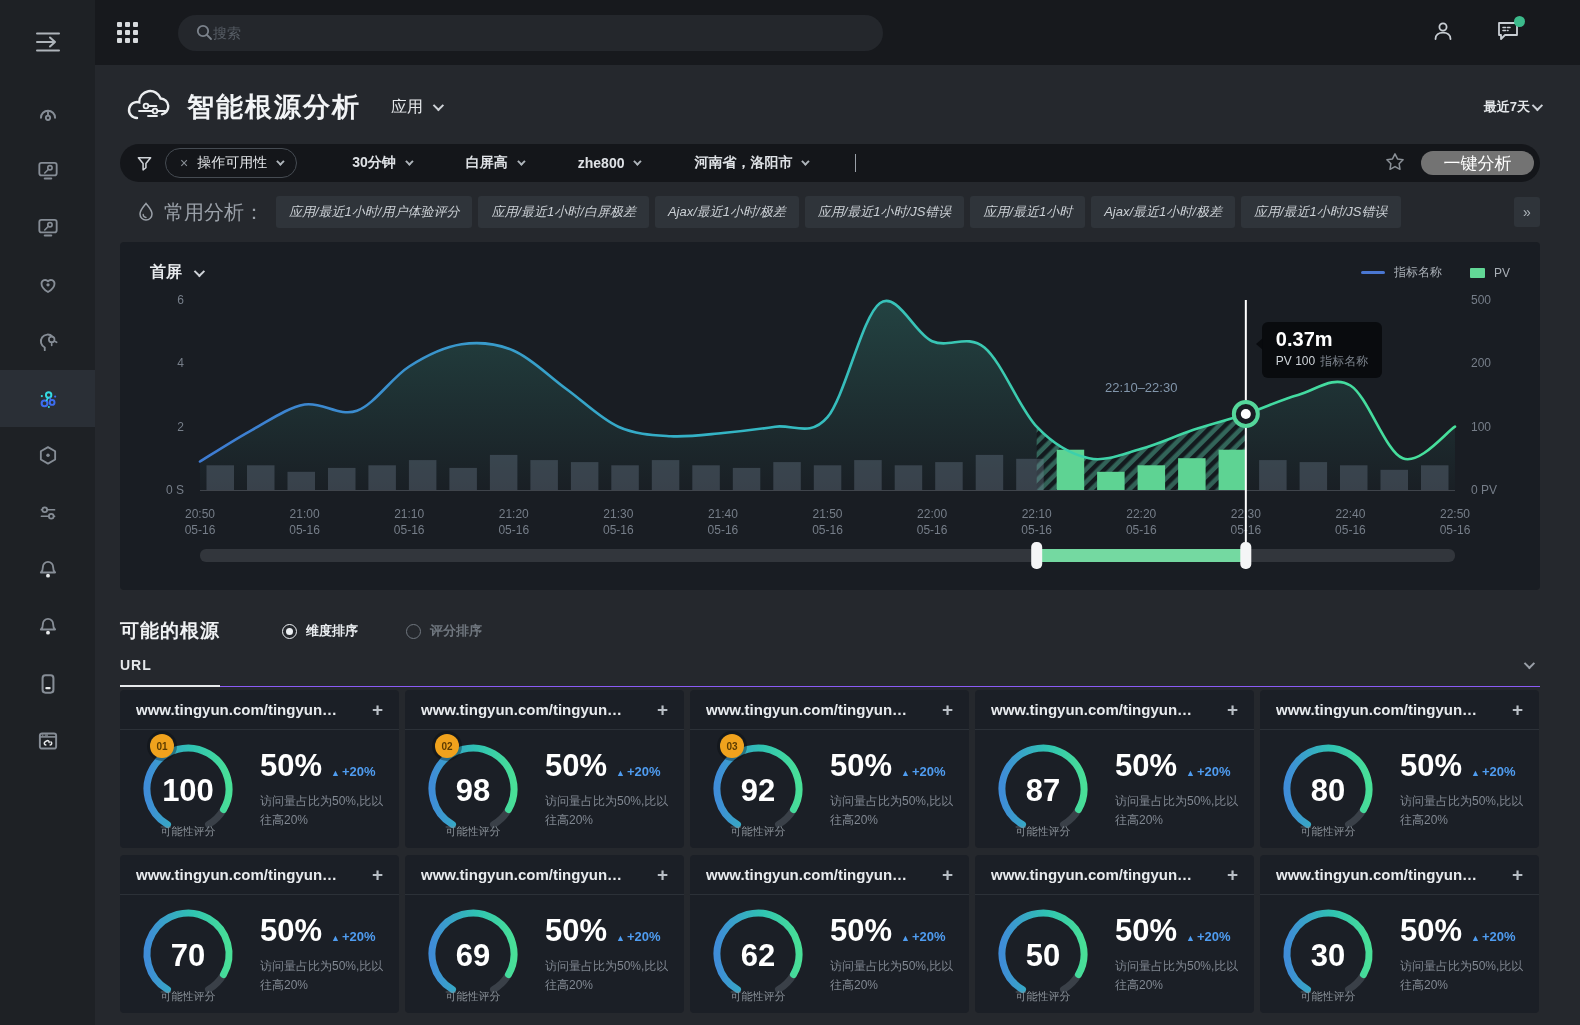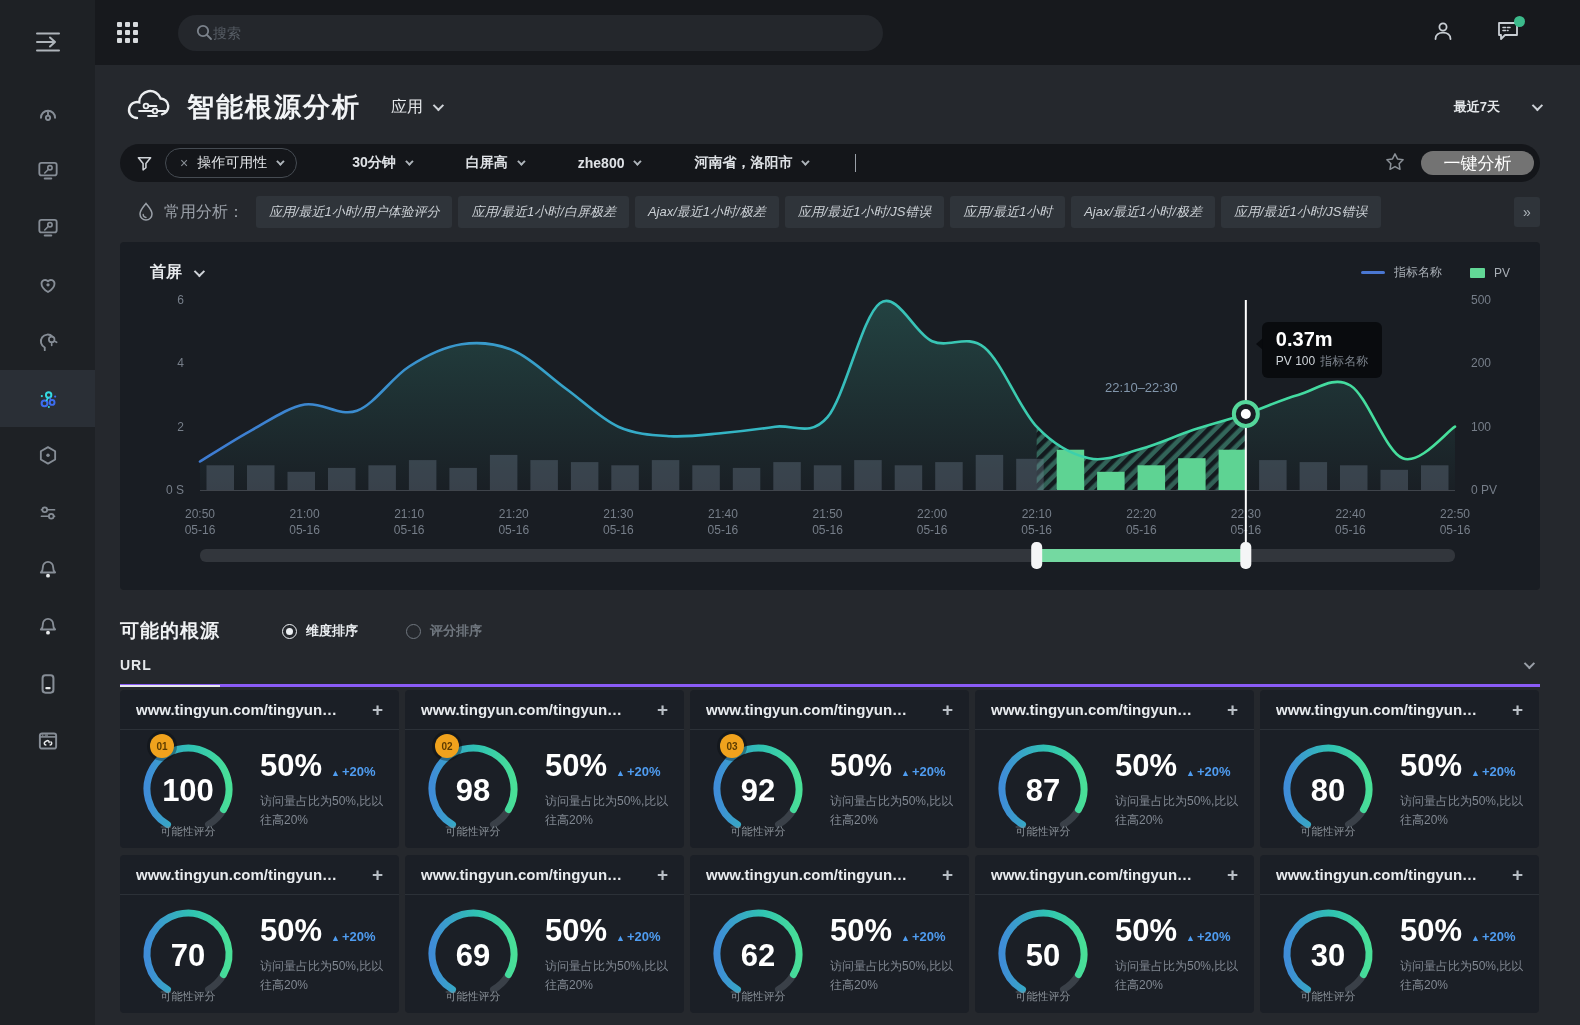--- a/index.html
+++ b/index.html
@@ -28,34 +28,34 @@
 
   
   .content { position:absolute; left:95px; top:65px; width:1485px; height:960px; background:#25282d; }
   .spacer { flex:1; }
   .chev { display:inline-block; width:8px; height:8px; border-right:2px solid currentColor; border-bottom:2px solid currentColor; transform:rotate(45deg) translateY(-2px); }
 
   .page-header { position:absolute; top:14px; left:30px; right:40px; height:56px; display:flex; align-items:center; }
   .page-header h1 { color:#f2f4f6; font-size:27px; font-weight:bold; letter-spacing:2px; margin-left:14px; }
   .scope { display:flex; align-items:center; gap:10px; margin-left:30px; color:#e4e7ea; font-size:16px; cursor:pointer; }
   .scope .chev, .range .chev { color:#cfd3d8; }
-  .range { margin-left:auto; display:flex; align-items:center; gap:32px; color:#e4e7ea; font-size:13px; font-weight:bold; cursor:pointer; }
+  .range { margin-left:auto; display:flex; align-items:center; gap:2px; color:#e4e7ea; font-size:13px; font-weight:bold; cursor:pointer; }
 
   .filter-bar { position:absolute; top:79px; left:25px; width:1420px; height:38px; background:#14161a; border-radius:19px; display:flex; align-items:center; padding:0 6px 0 16px; }
   .filter-chip { margin-left:12px; display:flex; align-items:center; gap:9px; border:1px solid #454b52; border-radius:16px; padding:5px 14px; color:#e4e7ea; font-size:14px; cursor:pointer; }
   .filter-chip .x { color:#8a9097; font-size:14px; }
   .filter-chip .chev, .dd .chev { width:6px; height:6px; color:#aeb4ba; }
   .dropdowns { display:flex; align-items:center; }
   .dd { margin-left:55px; display:flex; align-items:center; gap:9px; color:#dfe2e6; font-size:14px; font-weight:bold; cursor:pointer; }
   .text-cursor { width:1px; height:18px; background:#9aa0a8; margin-left:48px; }
   .star-btn { background:none; border:none; cursor:pointer; margin-left:auto; }
   .analyze-btn { margin-left:16px; width:113px; height:24px; border:none; border-radius:15px; background:#737373; color:#fff; font-size:17px; cursor:pointer; }
 
   .quick-row { position:absolute; top:131px; left:25px; width:1420px; height:32px; display:flex; align-items:center; padding-left:18px; }
-  .q-label { color:#9aa0a8; font-size:16px; margin:0 12px 0 10px; }
+  .q-label { color:#9aa0a8; font-size:20px; margin:0 12px 0 10px; }
   .chips { display:flex; gap:6px;font-style:italic; }
   .chip { background:#2f343a; border-radius:3px; padding:7px 13px; color:#cbd0d5; font-size:13px; cursor:pointer; white-space:nowrap; }
   .more-chips { width:26px; height:30px; background:#2f343a; border:none; border-radius:3px; color:#aeb4ba; font-size:14px; cursor:pointer; }
 
   
   .chart-panel { position:absolute; top:177px; left:25px; width:1420px; height:348px; background:#191d23; border-radius:4px; }
   .panel-head { position:absolute; top:20px; left:30px; right:30px; display:flex; align-items:center; z-index:3; }
   .metric-sel { display:flex; align-items:center; gap:12px; color:#e8ebee; font-size:16px; font-weight:bold; cursor:pointer; }
   .metric-sel .chev { color:#cfd3d8; }
   .legend { margin-left:auto; display:flex; align-items:center; gap:28px; }
@@ -73,21 +73,21 @@
   
   .root-head { position:absolute; top:551px; left:25px; height:30px; display:flex; align-items:center; }
   .root-head h2 { color:#f0f2f4; font-size:19px; font-weight:bold; letter-spacing:1px; }
   .sorts { display:flex; align-items:center; gap:48px; margin-left:62px; }
   .sort-opt { display:flex; align-items:center; gap:9px; cursor:pointer; font-size:13px; font-weight:bold; }
   .radio { width:15px; height:15px; border-radius:50%; border:1.5px solid #70777f; display:flex; align-items:center; justify-content:center; }
   .sort-opt.on { color:#e9ecef; } .sort-opt.off { color:#70777f; }
   .sort-opt.on .radio { border-color:#eceff2; }
   .sort-opt.on .radio i { width:7px; height:7px; border-radius:50%; background:#eceff2; }
 
-  .url-row { position:absolute; top:586px; left:25px; width:1420px; height:36px; border-bottom:3px solid #8b5cf6; }
+  .url-row { position:absolute; top:586px; left:25px; width:1420px; height:36px; border-bottom:1px solid #8b5cf6; }
   .url-tab { position:absolute; left:0; top:6px; color:#e4e7ea; font-size:14px; font-weight:bold; letter-spacing:1px; padding-bottom:12px; border-bottom:2px solid #e8eaec; width:100px; cursor:pointer; }
   .url-collapse { position:absolute; right:8px; top:10px; color:#9aa0a8; cursor:pointer; }
 
   
   .cards { position:absolute; top:625px; left:25px; display:grid; grid-template-columns:repeat(5, 279px); gap:7px 6px; }
   .card { width:279px; height:158px; background:#1b1f26; border-radius:4px; position:relative; }
   .card-head { height:40px; display:flex; align-items:center; padding:0 16px; border-bottom:1px solid #2c3138; }
   .card-url { flex:1; color:#e8ebee; font-size:15px; font-weight:bold; white-space:nowrap; overflow:hidden; }
   .card-plus { background:none; border:none; color:#b9bfc6; font-size:19px; font-weight:bold; cursor:pointer; }
   .card-body { position:relative; height:117px; }

